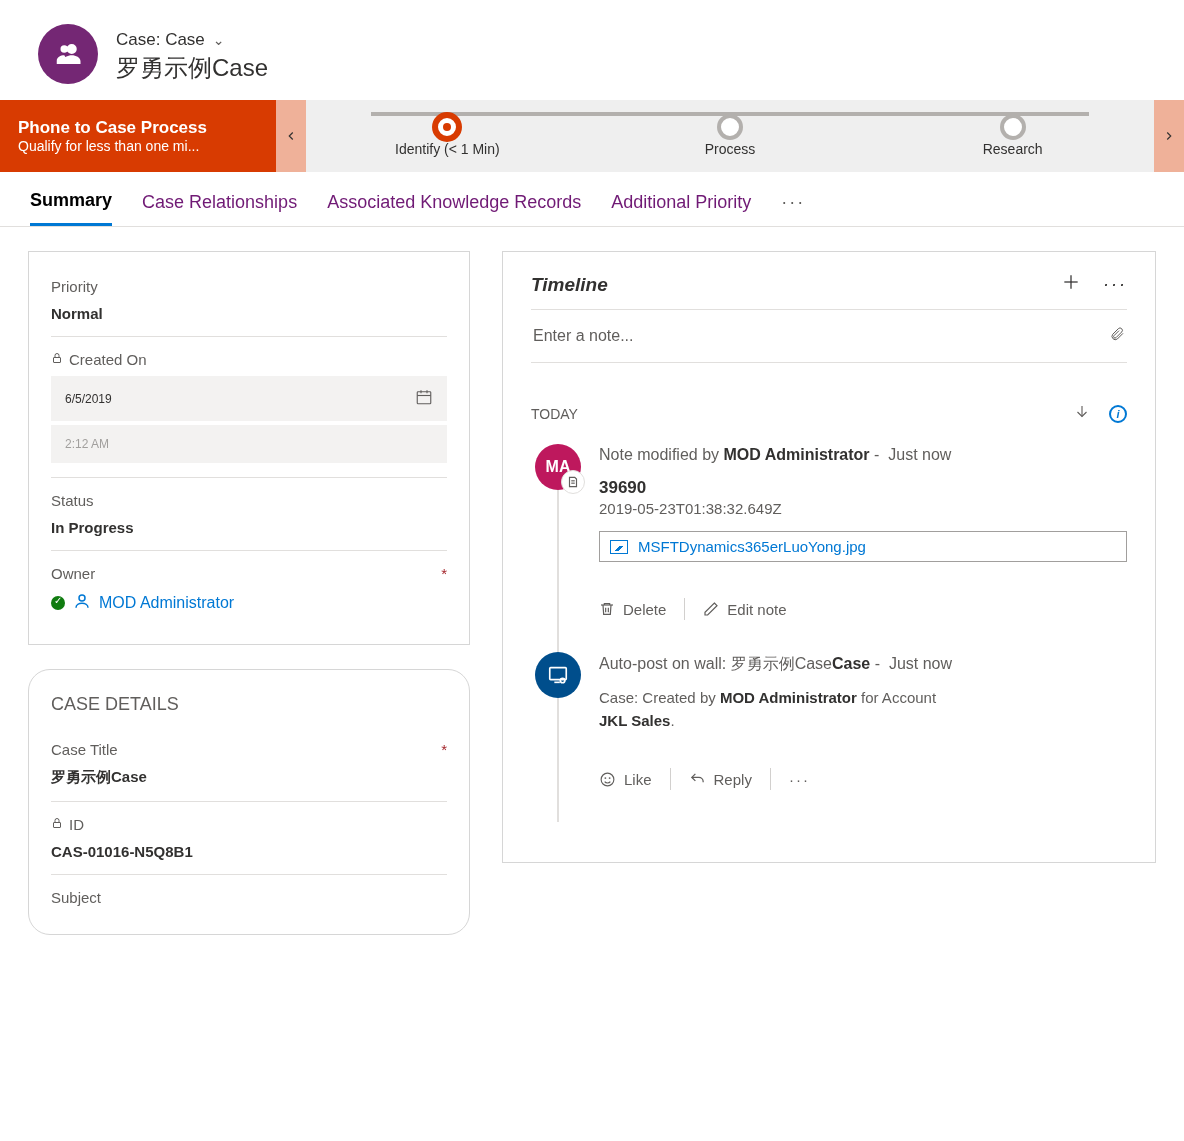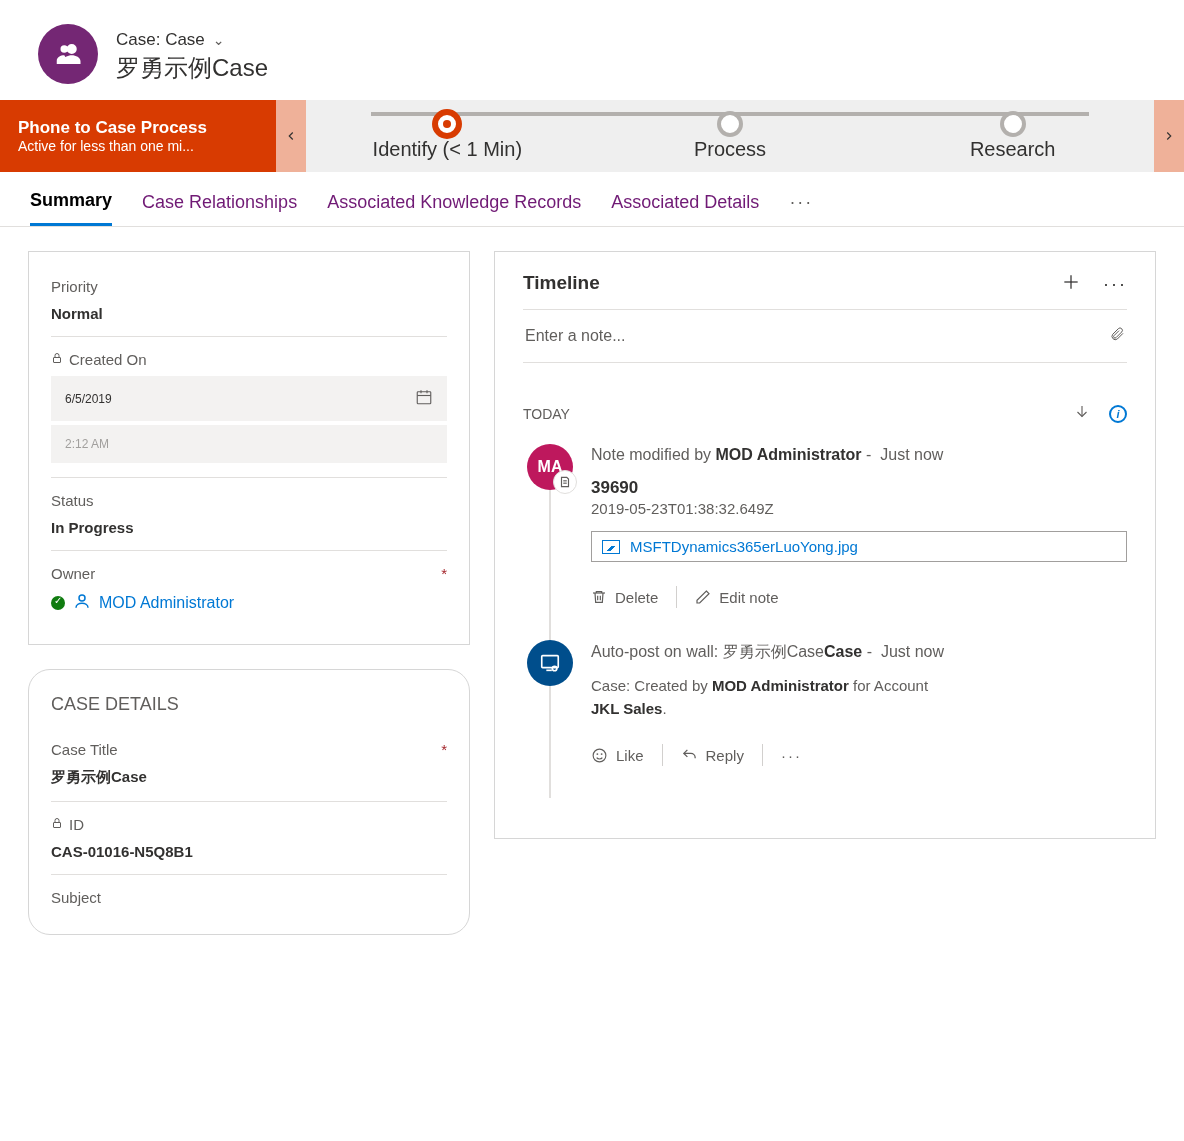--- a/index.html
+++ b/index.html
@@ -34,41 +34,41 @@
     cursor: pointer; font-size: 20px; color: #323130;
   }
   .bpf-nav.left { background: rgba(216,59,1,0.4); }
   .bpf-nav.right { background: rgba(216,59,1,0.4); }
   .bpf-stages {
     flex: 1; background: #efefef; display: flex; position: relative; align-items: center;
   }
   .bpf-line {
     position: absolute; top: 12px; left: 65px; right: 65px; height: 4px; background: #b3b0ad;
   }
-  .bpf-stage { flex: 1; text-align: center; position: relative; padding-top: 26px; font-size: 20px; color: #323130; }
+  .bpf-stage { flex: 1; text-align: center; position: relative; padding-top: 26px; font-size: 14px; color: #323130; }
   .bpf-circle {
     position: absolute; top: 0; left: 50%; transform: translate(-50%,-50%);
     top: 12px;
     width: 26px; height: 26px; border-radius: 50%; background: #fff;
     border: 4px solid #b3b0ad;
   }
   .bpf-stage.active .bpf-circle {
     border: 6px solid #d83b01; width: 30px; height: 30px;
   }
   .bpf-stage.active .bpf-circle::after {
     content: ""; position: absolute; inset: 5px; background: #d83b01; border-radius: 50%;
   }
   
   .tabs { display: flex; align-items: center; gap: 30px; padding: 18px 30px 0 30px; border-bottom: 1px solid #e1dfdd; }
   .tab { padding-bottom: 12px; font-size: 18px; color: #701a75; cursor: pointer; }
   .tab.active { font-weight: 600; border-bottom: 3px solid #0078d4; color: #000; }
   .tab-more { font-size: 18px; color: #605e5c; padding-bottom: 12px; letter-spacing: 2px; }
 
   
-  .content { display: flex; gap: 24px; padding: 24px 28px; }
+  .content { display: flex; gap: 32px; padding: 24px 28px; }
   .col-left { width: 442px; }
   .col-right { flex: 1; }
 
   .card { border: 1px solid #d6d6d6; background: #fff; }
   .card + .card { margin-top: 24px; border-radius: 22px; }
 
   .field-group { padding: 0 22px; }
   .field { border-bottom: 1px solid #e1dfdd; padding: 10px 0; }
   .field:last-child { border-bottom: none; }
   .field-label { font-size: 15px; color: #605e5c; display: flex; align-items: center; gap: 6px; padding: 4px 0 2px 0; }
@@ -83,21 +83,21 @@
     margin-bottom: 4px; font-size: 12px; color: #323130;
   }
   .input-row.dim { color: #a19f9d; }
 
   .section-title { font-size: 18px; color: #605e5c; padding: 24px 22px 12px 22px; }
 
   .lock-icon svg { width: 12px; height: 14px; }
 
   
   .timeline { padding: 20px 28px 40px 28px; }
-  .tl-head { display: flex; justify-content: space-between; margin-bottom: 12px; }
+  .tl-head { display: flex; align-items: center; justify-content: space-between; margin-bottom: 12px; font-style: italic; }
   .tl-head h2 { font-size: 19px; font-weight: 600; }
   .tl-head .actions { display: flex; align-items: center; gap: 22px; font-size: 18px; color: #323130; }
   .plus-icon svg { width: 20px; height: 20px; }
   .note-entry {
     display: flex; align-items: center; justify-content: space-between;
     border-top: 1px solid #e1dfdd; border-bottom: 1px solid #e1dfdd;
     padding: 14px 2px; color: #605e5c; font-size: 16px;
   }
   .clip svg { width: 16px; height: 20px; }
   .tl-today {
@@ -129,21 +129,21 @@
   .tl-title { font-size: 17px; font-weight: 600; margin-top: 14px; }
   .tl-sub { color: #605e5c; font-size: 15px; margin-top: 2px; }
   .attach-box {
     border: 1px solid #a19f9d; padding: 6px 10px; margin-top: 14px;
     display: flex; align-items: center; gap: 10px;
   }
   .attach-box a { color: #0078d4; text-decoration: none; font-size: 15px; }
   .img-ico { width: 18px; height: 14px; border: 1.5px solid #0078d4; position: relative; }
   .img-ico::after { content: ""; position: absolute; bottom: 2px; left: 2px; right: 2px; top: 5px;
     background: linear-gradient(135deg, transparent 40%, #0078d4 40%, #0078d4 60%, transparent 60%); }
-  .tl-actions { display: flex; align-items: center; gap: 0; margin-top: 24px; }
+  .tl-actions { display: flex; align-items: center; gap: 0; margin-top: 36px; }
   .tl-act { display: flex; align-items: center; gap: 8px; color: #605e5c; font-size: 15px; padding: 0 18px; cursor: pointer; }
   .tl-act:first-child { padding-left: 0; }
   .tl-sep { width: 1px; height: 22px; background: #d2d0ce; }
   .post-body { color: #605e5c; font-size: 15px; margin-top: 12px; line-height: 1.5; }
   .post-body b { color: #323130; font-weight: 600; }
 </style>
 </head>
 <body>
 
 <div class="page">
@@ -159,21 +159,21 @@
         <span>Case: Case</span>
         <span class="chev">⌄</span>
       </div>
       <h1>罗勇示例Case</h1>
     </div>
   </div>
 
   <div class="bpf">
     <div class="bpf-left">
       <span class="name">Phone to Case Process</span>
-      <span class="sub">Active for less than one mi...</span>
+      <span class="sub">Qualify for less than one mi...</span>
     </div>
     <div class="bpf-nav left">
       <svg width="14" height="14" viewBox="0 0 24 24" fill="none" stroke="#323130" stroke-width="2">
           <polyline points="15 18 9 12 15 6"></polyline>
         </svg>
     </div>
     <div class="bpf-stages">
       <div class="bpf-line"></div>
       <div class="bpf-stage active">
         <div class="bpf-circle"></div>
@@ -192,21 +192,21 @@
       <svg width="14" height="14" viewBox="0 0 24 24" fill="none" stroke="#323130" stroke-width="2">
           <polyline points="9 18 15 12 9 6"></polyline>
         </svg>
     </div>
   </div>
 
   <div class="tabs">
     <div class="tab active">Summary</div>
     <div class="tab">Case Relationships</div>
     <div class="tab">Associated Knowledge Records</div>
-    <div class="tab">Associated Details</div>
+    <div class="tab">Additional Priority</div>
     <div class="tab-more">···</div>
   </div>
 
   <div class="content">
     <div class="col-left">
 
       <div class="card">
         <div class="field-group" style="padding-top:12px; padding-bottom:16px;">
           <div class="field">
             <div class="field-label">Priority</div>

